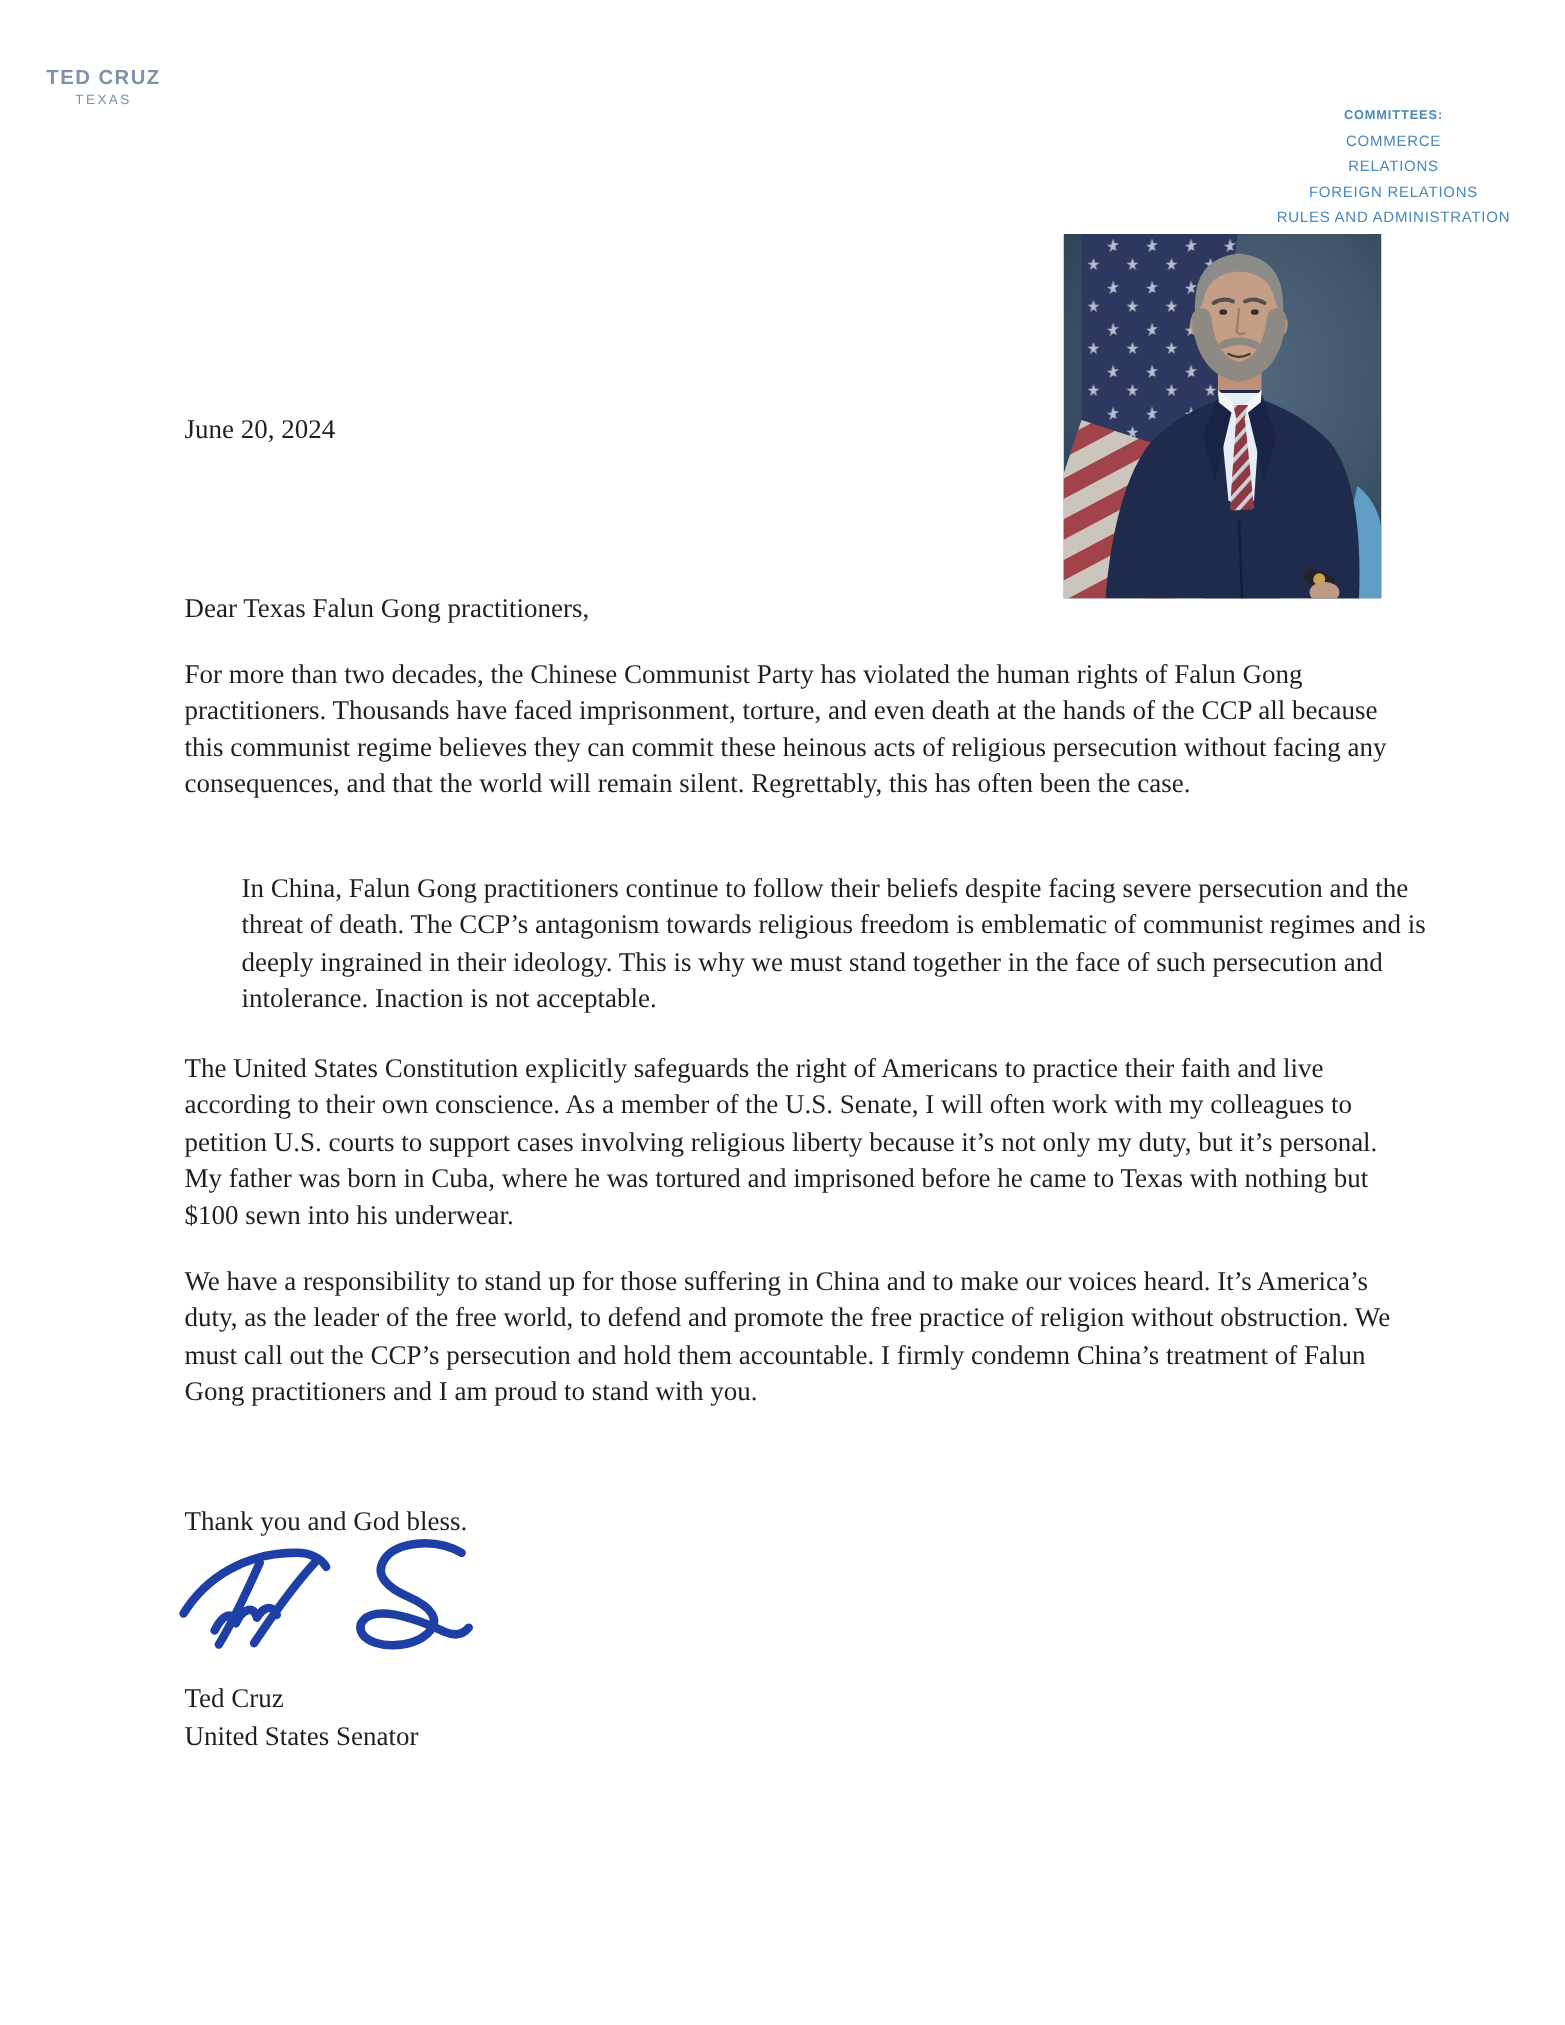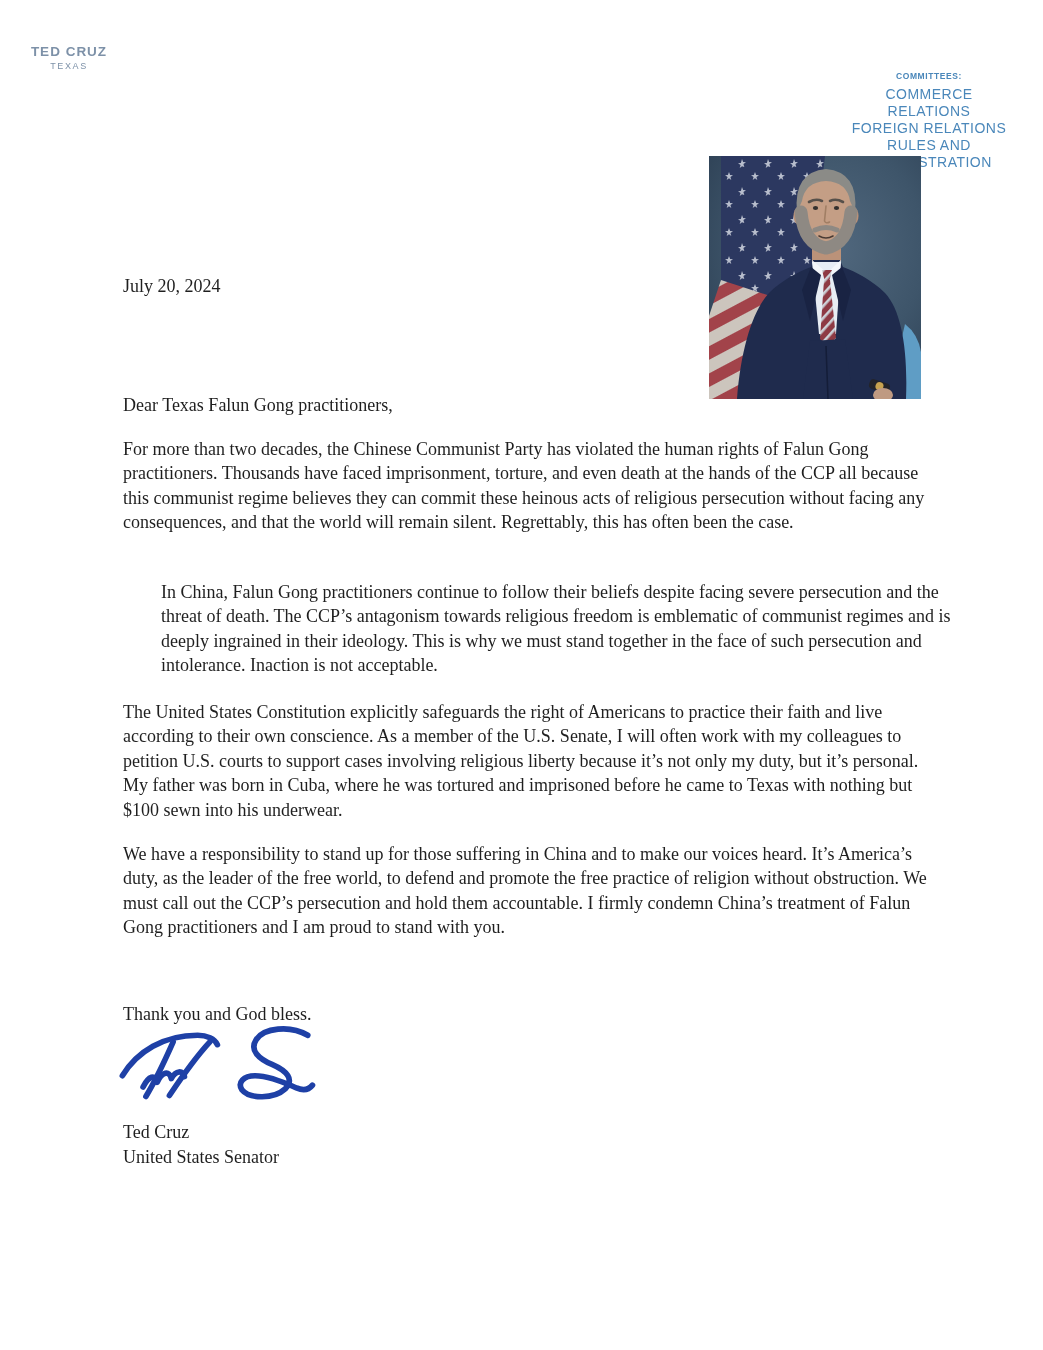--- a/index.html
+++ b/index.html
@@ -28,21 +28,21 @@
     color:var(--letterhead-blue,#2e6ba6);
   }
   .committees{
     position:absolute;right:16px;top:40px;width:196px;
     text-align:center;
     font-family:"Liberation Sans", sans-serif;
     color:var(--committee-blue,#4a87ba);
     margin-top:31px;
   }
   .committees .c-label{font-size:8.5px;font-weight:bold;letter-spacing:.6px;margin-bottom:5px;}
-  .committees .c-item{font-size:14px;letter-spacing:.5px;line-height:17px;}
+  .committees .c-item{font-size:10px;letter-spacing:.5px;line-height:17px;}
   
   .photo{
     position:absolute;left:709px;top:156px;width:212px;height:243px;margin:0;
     line-height:0;
   }
   
   .blk{position:absolute;left:123px;width:807px;margin:0;font-size:18px;line-height:24.4px;}
   .date{top:274px;}
   .salutation{top:393px;}
   .p1{top:437px;}
@@ -127,21 +127,21 @@
         <path d="M117,50 L115.5,65 Q117,68 120.5,66" stroke="#a07e64" stroke-width="1.6" fill="none" stroke-linecap="round"></path>
         <g transform="rotate(18 170 230)">
           <rect x="160" y="225" width="21" height="10" rx="4" fill="#23242a"></rect>
           <circle cx="170.5" cy="230" r="4" fill="#c8a350"></circle>
         </g>
         <ellipse cx="174" cy="239" rx="10" ry="7" fill="#bf9a82"></ellipse>
       </g>
     </svg>
   </figure>
 
-  <div class="blk date">July 20, 2024</div>
+  <div class="blk date">June 20, 2024</div>
   <div class="blk salutation">Dear Texas Falun Gong practitioners,</div>
   <p class="blk p1">For more than two decades, the Chinese Communist Party has violated the human rights of Falun Gong practitioners. Thousands have faced imprisonment, torture, and even death at the hands of the CCP all because this communist regime believes they can commit these heinous acts of religious persecution without facing any consequences, and that the world will remain silent. Regrettably, this has often been the case.</p>
   <p class="blk p2">In China, Falun Gong practitioners continue to follow their beliefs despite facing severe persecution and the threat of death. The CCP’s antagonism towards religious freedom is emblematic of communist regimes and is deeply ingrained in their ideology. This is why we must stand together in the face of such persecution and intolerance. Inaction is not acceptable.</p>
   <p class="blk p3">The United States Constitution explicitly safeguards the right of Americans to practice their faith and live according to their own conscience. As a member of the U.S. Senate, I will often work with my colleagues to petition U.S. courts to support cases involving religious liberty because it’s not only my duty, but it’s personal. My father was born in Cuba, where he was tortured and imprisoned before he came to Texas with nothing but $100 sewn into his underwear.</p>
   <p class="blk p4">We have a responsibility to stand up for those suffering in China and to make our voices heard. It’s America’s duty, as the leader of the free world, to defend and promote the free practice of religion without obstruction. We must call out the CCP’s persecution and hold them accountable. I firmly condemn China’s treatment of Falun Gong practitioners and I am proud to stand with you.</p>
   <div class="blk closing">Thank you and God bless.</div>
 
   <div class="sig">
     <svg viewBox="0 0 215 85" width="212" height="80">
       <g fill="none" stroke="var(--signature-blue,#1e40a6)" stroke-width="6" stroke-linecap="round" stroke-linejoin="round">

